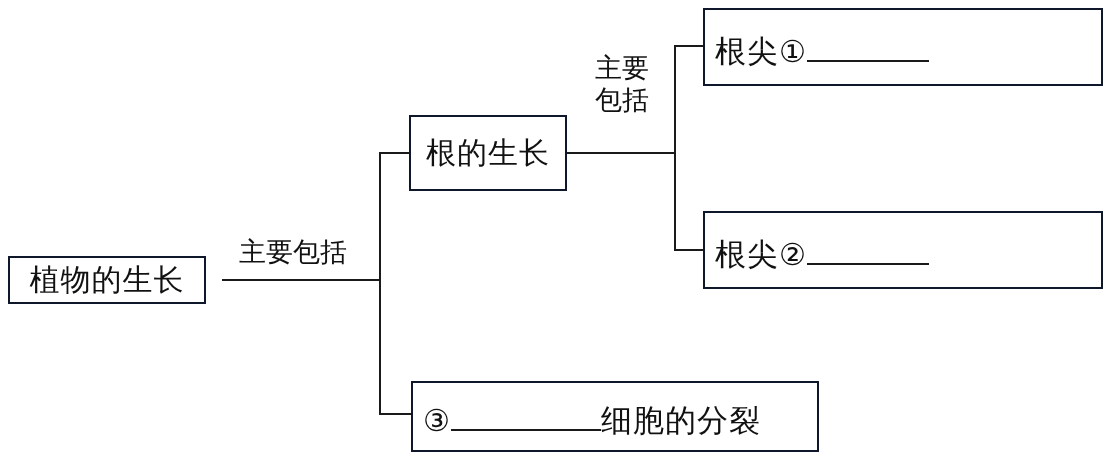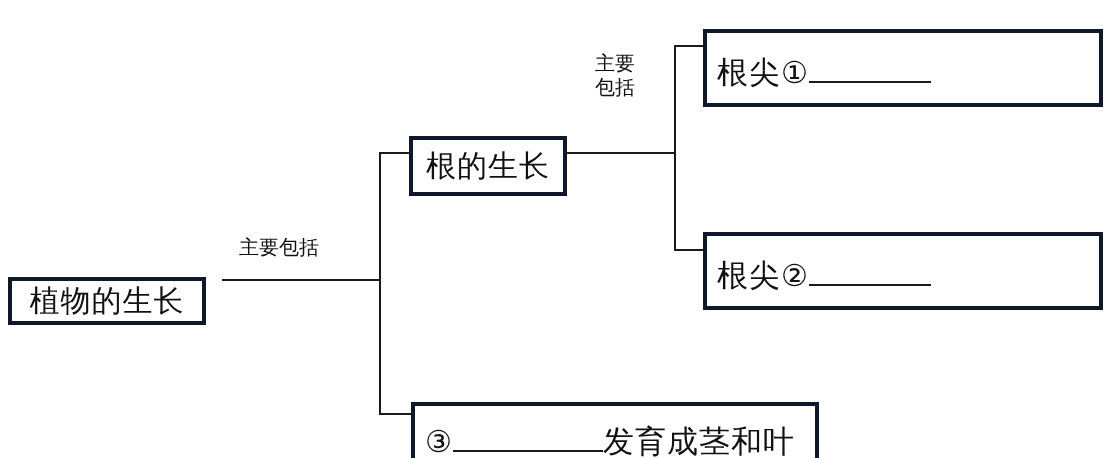--- a/index.html
+++ b/index.html
@@ -13,26 +13,25 @@
   #canvas {
     position: relative;
     width: 1107px;
     height: 458px;
     background: #ffffff;
     overflow: hidden;
   }
   .node {
     position: absolute;
     box-sizing: border-box;
-    border: 4px solid #0f172a;
+    border: 2px solid #0f172a;
     background: #ffffff;
     display: flex;
     align-items: center;
     z-index: 3;
-    margin-top: 21px;
   }
   .node-text {
     white-space: nowrap;
     color: #111111;
     font-size: 31px;
     letter-spacing: 1px;
     line-height: 1;
     display: flex;
     align-items: baseline;
   }
@@ -47,21 +46,21 @@
     height: 48px;
     justify-content: center;
   }
   #node-root .node-text { font-size: 30px; }
 
   
   #node-root-growth {
     left: 409px;
     top: 115px;
     width: 158px;
-    height: 60px;
+    height: 76px;
     justify-content: center;
   }
   #node-root-growth .node-text { font-size: 30px; }
 
   
   #node-branch-1 {
     left: 703px;
     top: 8px;
     width: 400px;
     height: 78px;
@@ -101,21 +100,21 @@
     background: #1a1a1a;
     z-index: 1;
   }
   .line-h { height: 2px; }
   .line-v { width: 2px; }
 
   
   .edge-label {
     position: absolute;
     color: #111111;
-    font-size: 20px;
+    font-size: 27px;
     line-height: 1.18;
     white-space: nowrap;
     background: #ffffff;
     padding: 0 3px;
     z-index: 4;
   }
   #label-main {
     left: 236px;
     top: 236px;
   }
@@ -174,17 +173,17 @@
       <span>根尖</span>
       <span class="circled">②</span>
       <span class="blank blank-short"></span>
     </span>
   </div>
 
   <div class="node" id="node-branch-3">
     <span class="node-text cjk">
       <span class="circled">③</span>
       <span class="blank blank-long"></span>
-      <span>发育成茎和叶</span>
+      <span>细胞的分裂</span>
     </span>
   </div>
 
 </div>
 
 </body></html>

